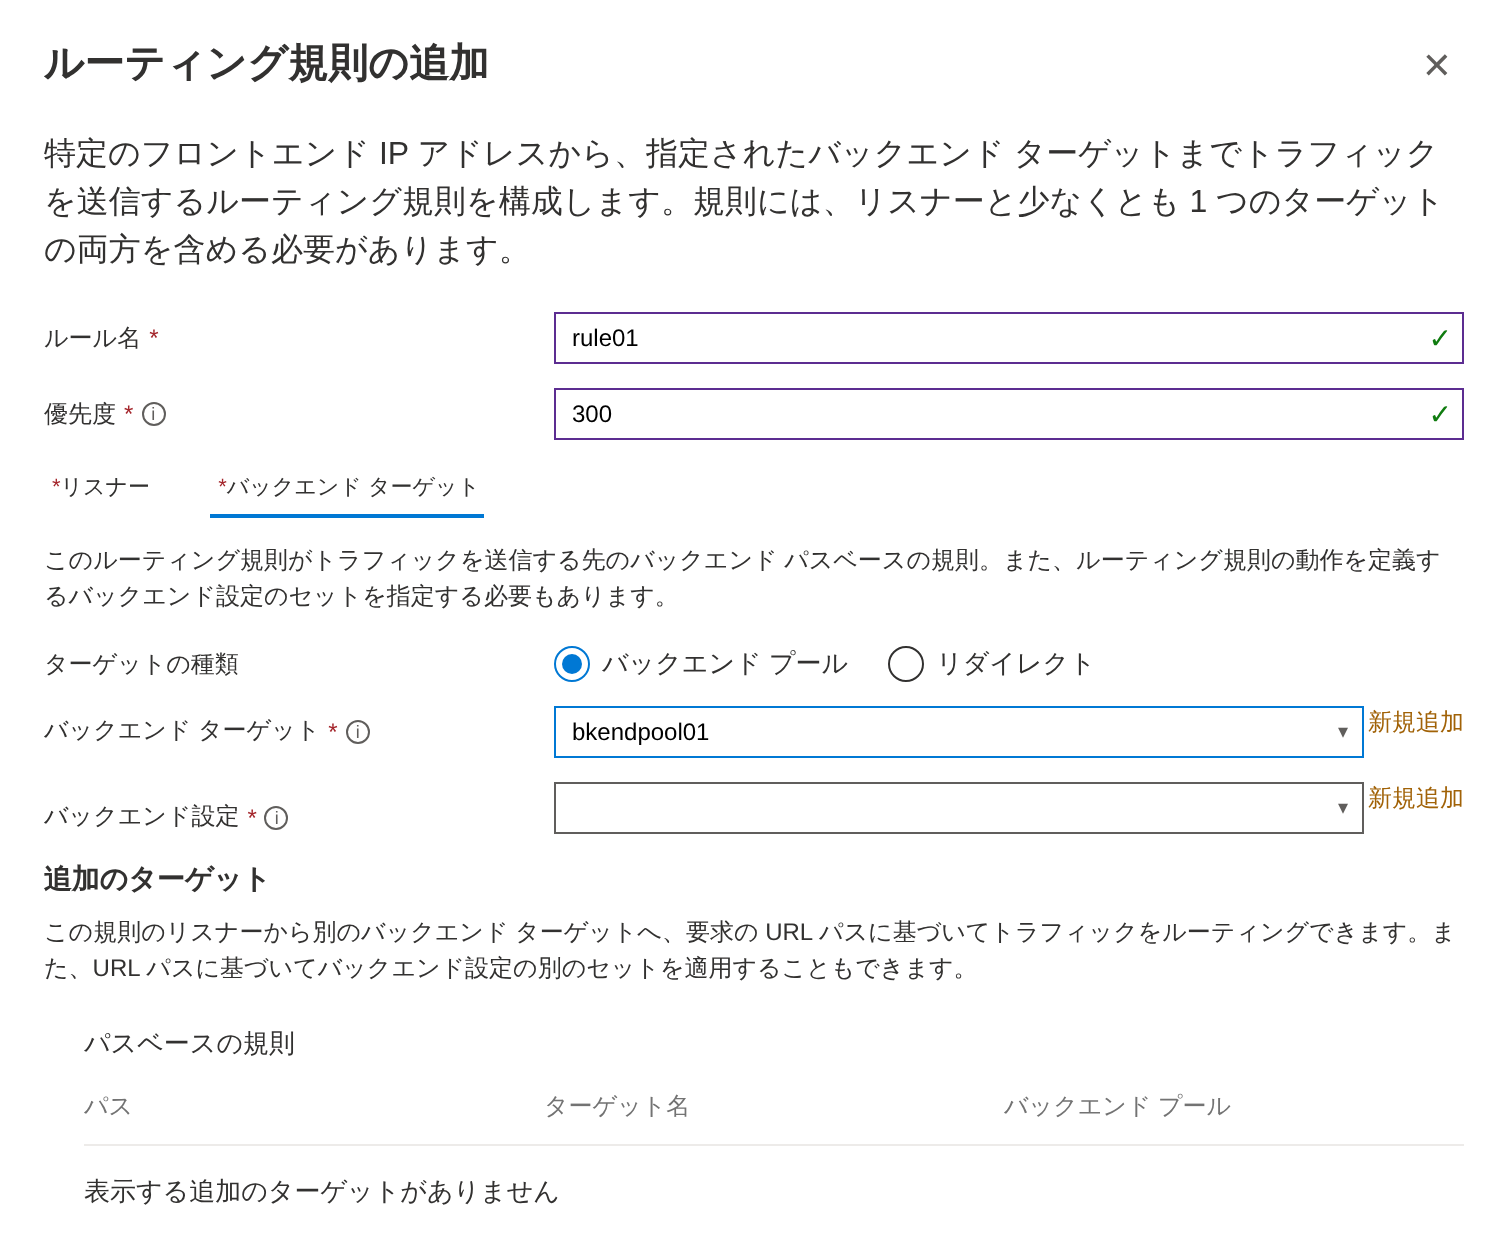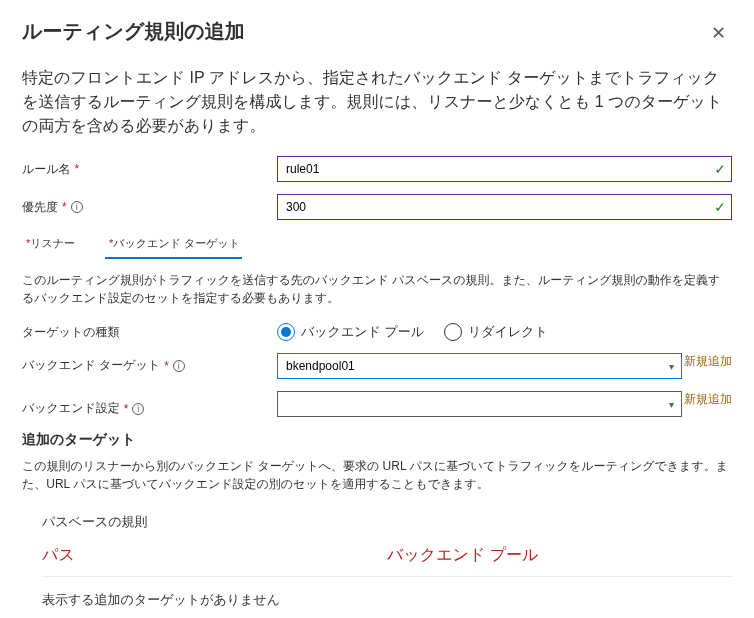--- a/index.html
+++ b/index.html
@@ -162,22 +162,22 @@
     }
     .path-table {
       margin: 20px 0 0 20px;
     }
     .path-title {
       font-size: 13px;
       margin-bottom: 14px;
     }
     .path-header {
       display: flex;
-      font-size: 16px;
-      color: #b91c1c;
+      font-size: 12px;
+      color: #737373;
       padding-bottom: 6px;
     }
     .path-header > div { flex: 1; }
     .path-empty {
       font-size: 13px;
       padding: 10px 0;
     }
     .divider {
       border: none;
       border-top: 1px solid #edebe9;
@@ -274,18 +274,19 @@
   </div>
 </div>
 
 <div class="section-heading">追加のターゲット</div>
 <p class="sub-desc">この規則のリスナーから別のバックエンド ターゲットへ、要求の URL パスに基づいてトラフィックをルーティングできます。また、URL パスに基づいてバックエンド設定の別のセットを適用することもできます。</p>
 
 <div class="path-table">
   <div class="path-title">パスベースの規則</div>
   <div class="path-header">
     <div>パス</div>
+    <div>ターゲット名</div>
     <div>バックエンド プール</div>
   </div>
   <hr class="divider">
   <div class="path-empty">表示する追加のターゲットがありません</div>
 
 </div>
 
 </body></html>

